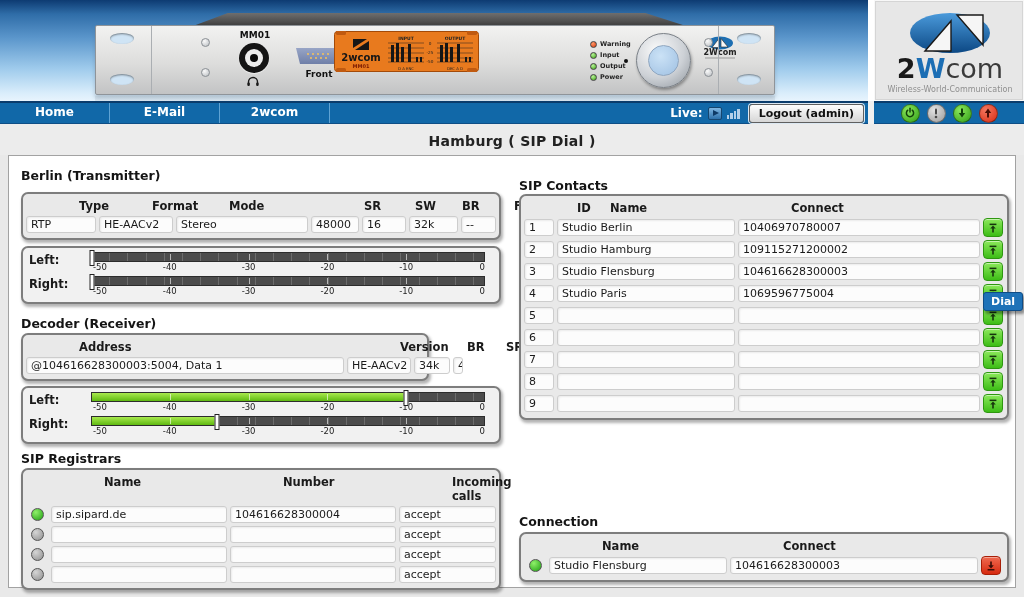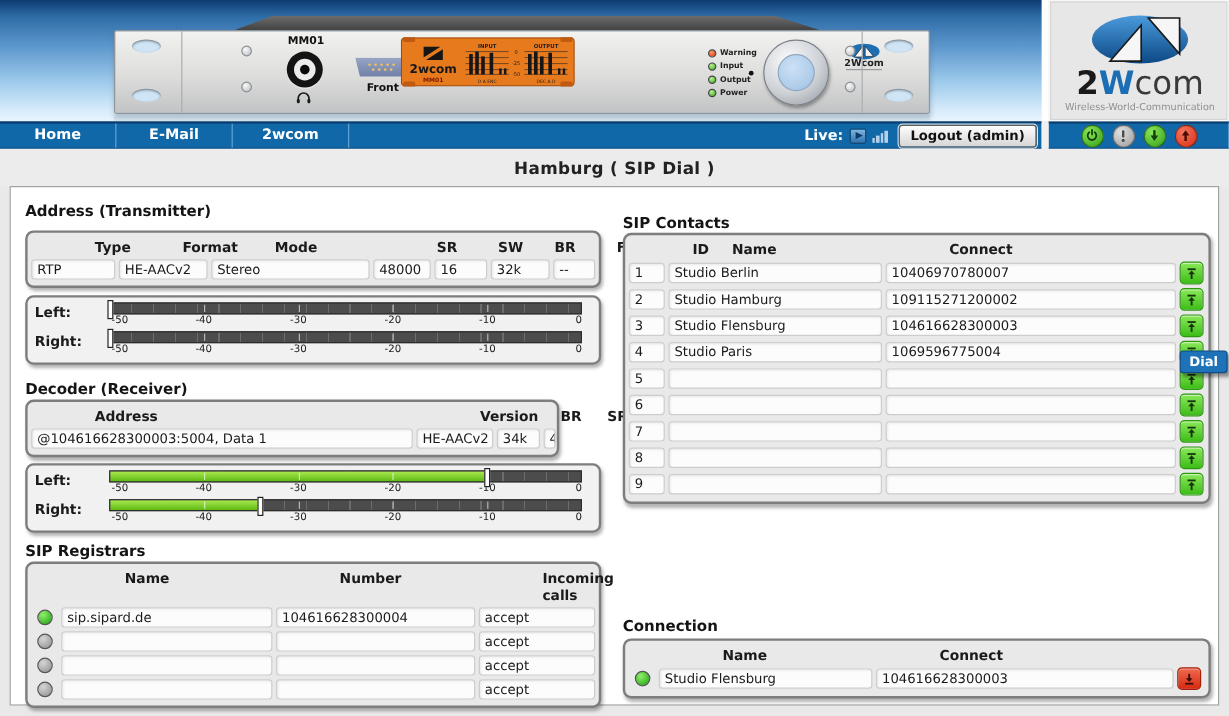--- a/index.html
+++ b/index.html
@@ -53,21 +53,21 @@
     background:radial-gradient(circle at 38% 32%,#FBFBFB,#CDD1D6 55%,#8E959C); box-shadow:1px 2px 3px rgba(0,0,0,.35); }
   .knob-inner { position:absolute; left:11px; top:11px; width:31px; height:31px; border-radius:50%; border:1px solid #8FA6C0;
     background:radial-gradient(circle at 40% 35%,#CBE2F6,#9FC0E2); }
   .mini-logo { position:absolute; left:600px; top:9px; }
 
   
   .nav-left, .nav-right { background:#1168A8; border-top:2px solid #0A3C6C; border-bottom:1px solid #0E4E86;
     display:flex; align-items:center; color:#FFF; }
   .nav-gap-top { background:#FFFFFF; }
   .nav-gap-bot { background:#F0F0F0; }
-  .tab { width:97px; text-align:center; font-weight:bold; font-size:12px; line-height:19px; height:20px;
+  .tab { width:110px; text-align:center; font-weight:bold; font-size:12px; line-height:19px; height:20px;
     border-right:1px solid #5FA3D4; cursor:pointer; }
   .live-group { margin-left:auto; display:flex; align-items:center; gap:5px; padding-right:4px; }
   .live-label { font-weight:bold; font-size:12px; }
   .play-icon { width:14px; height:13px; border-radius:2px; background:linear-gradient(180deg,#7FB6E2,#2E72AC);
     border:1px solid #16466F; position:relative; }
   .play-icon::after { content:""; position:absolute; left:4px; top:2.5px; border-left:6px solid #0E3A66;
     border-top:3.5px solid transparent; border-bottom:3.5px solid transparent; }
   .signal-icon { display:flex; align-items:flex-end; gap:1px; height:11px; margin-right:4px; }
   .signal-icon i { display:block; width:2.5px; background:#C7DCEF; opacity:.9; }
   .logout-btn { height:19px; padding:0 9px; font:bold 11px "DejaVu Sans","Liberation Sans",sans-serif; color:#111;
@@ -321,21 +321,21 @@
     </div>
   </div>
 
   <div class="title-strip">
     <h1>Hamburg ( SIP Dial )</h1>
   </div>
 
   <div class="panel">
 
     <div class="col-left">
-      <div class="sec-h" style="top:12px">Address (Transmitter)</div>
+      <div class="sec-h" style="top:12px">Berlin (Transmitter)</div>
 
       <div class="data-box" style="top:36px; left:0; width:480px;">
         <div class="thead enc-cols">
           <span>Type</span>
           <span>Format</span>
           <span>Mode</span>
           <span>SR</span>
           <span>SW</span>
           <span>BR</span>
           <span>FEC</span>
@@ -391,21 +391,21 @@
                 <span style="left: 60%; transform: translateX(-50%);">-20</span>
                 <span style="left: 80%; transform: translateX(-50%);">-10</span>
                 <span style="left: 100%; transform: translateX(-100%);">0</span>
               </div>
           </div>
         </div>
       </div>
 
       <div class="sec-h" style="top:160px">Decoder (Receiver)</div>
 
-      <div class="data-box" style="top:177px; left:0; width:445px;">
+      <div class="data-box" style="top:177px; left:0; width:408px;">
         <div class="thead dec-cols">
           <span>Address</span>
           <span>Version</span>
           <span>BR</span>
           <span>SR</span>
         </div>
         <div class="trow dec-cols">
           <span class="cell">@104616628300003:5004, Data 1</span>
           <span class="cell">HE-AACv2</span>
           <span class="cell">34k</span>

